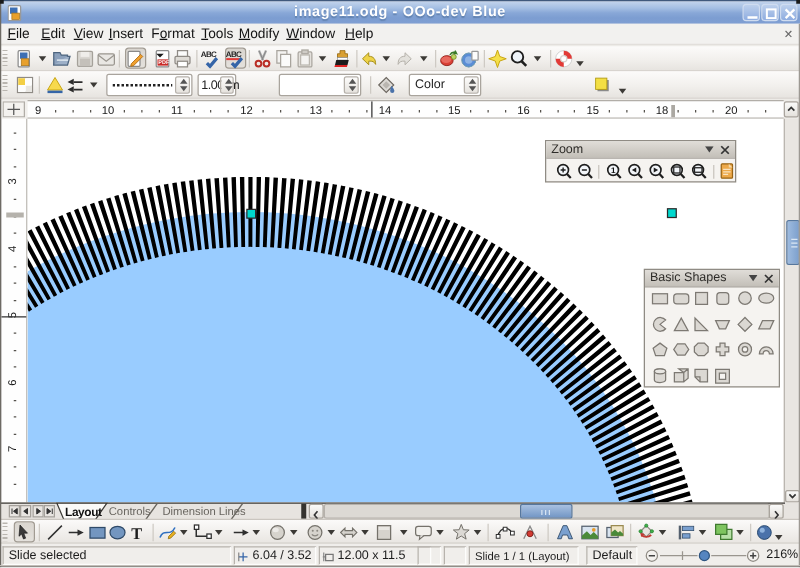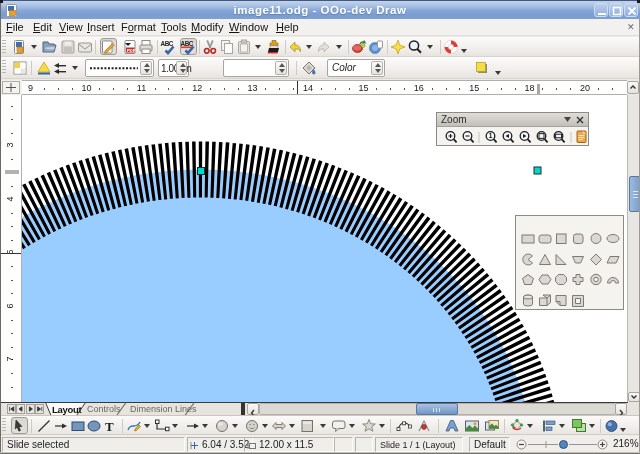--- a/index.html
+++ b/index.html
@@ -48,21 +48,21 @@
 .sfield{position:absolute;top:2px;height:15px;border:1px solid #b7b3ad;border-bottom-color:#fdfdfc;border-right-color:#fdfdfc;padding:1px 4px;white-space:nowrap;overflow:hidden;}
 </style></head>
 <body>
 <div id="w">
 <div id="title">
  <svg class="abs" style="left:6px;top:3px" width="12" height="13" viewBox="0 0 12 13">
         <rect x="0.5" y="0.5" width="10" height="12" rx="1" fill="#fdfdfd" stroke="#999"></rect>
         <rect x="2" y="2" width="6" height="5" fill="#3d6fb4"></rect>
         <rect x="3.5" y="6.5" width="6" height="5" fill="#e8a02c" stroke="#a8741a" stroke-width="0.6"></rect>
       </svg>
- <div class="txt">image11.odg - OOo-dev Draw</div>
+ <div class="txt">image11.odg - OOo-dev Blue</div>
  <div class="tbtn" style="left:594px;">
         <svg width="12" height="12">
           <rect x="2" y="8" width="8" height="2" fill="#fff"></rect>
         </svg>
       </div>
  <div class="tbtn" style="left:609px;">
         <svg width="12" height="12">
           <rect x="2.5" y="2.5" width="7" height="7" fill="none" stroke="#fff" stroke-width="1.6"></rect>
         </svg>
       </div>
@@ -228,21 +228,21 @@
       <div class="combo" style="left:158px;top:2px;width:31px;padding:3px 0 0 2px;font-size:10px;letter-spacing:-0.4px">1.00cm<div class="spin" style="width:11px"></div></div>
       <div class="combo" style="left:223px;top:2px;width:66px;">
         <div class="spin"></div>
       </div>
       <div class="sep" style="left:296px;top:4px"></div>
       <svg class="abs" style="left:301px;top:3px" width="16" height="16" viewBox="0 0 16 16">
         <path d="M2 8 L8 2 L14 8 L8 14 Z" fill="#dcd9d4" stroke="#6b665f" stroke-width="0.9"></path>
         <path d="M5 8 L8 5 L11 8 L8 11 Z" fill="#bab6b0"></path>
         <path d="M12.2 8.5 C12.2 8.5 14.5 11.2 14.5 12.8 A1.7 1.7 0 0 1 11.1 12.8 C11.1 11.2 12.2 8.5 12.2 8.5 Z" fill="#4a72aa"></path>
       </svg>
-      <div class="combo" style="left:327px;top:2px;width:58px;padding:2px 0 11px 4px;font-style:italic;">Color<div class="spin"></div></div>
+      <div class="combo" style="left:327px;top:2px;width:58px;padding:2px 0 11px 4px;">Color<div class="spin"></div></div>
       <svg class="abs" style="left:474px;top:3px" width="16" height="16" viewBox="0 0 16 16">
         <rect x="4" y="4" width="9" height="9" fill="#8a8a8a"></rect>
         <rect x="2.5" y="2.5" width="9" height="9" fill="#f3df44" stroke="#b29a10" stroke-width="0.7"></rect>
       </svg>
       <div class="drop" style="left:495px;top:14px"></div>
     </div>
 <div id="corner">
       <svg class="abs" style="left:2px;top:1px" width="18" height="13">
         <rect x="0.5" y="0.5" width="17" height="12" fill="#f4f2ef" stroke="#b1ada7"></rect>
         <path d="M4 6.5 L14 6.5 M9 2 L9 11" stroke="#555" stroke-width="1"></path>
@@ -375,20 +375,25 @@
         <g transform="translate(135,0)">
           <rect x="1" y="1" width="9" height="11.5" rx="0.8" fill="#eda94a" stroke="#9a6516"></rect>
           <path d="M7 1 L10 4 L7 4 Z" fill="#f6d9a8"></path>
           <rect x="2.5" y="5" width="6" height="1" fill="#f8e3c0"></rect>
           <rect x="2.5" y="7" width="6" height="1" fill="#f8e3c0"></rect>
           <rect x="2.5" y="9" width="4" height="1" fill="#f8e3c0"></rect>
         </g>
       </svg>
     </div>
 <div class="panel" style="left:515px;top:215px;width:109px;height:95px;">
+      <div class="ptitle">Basic Shapes<svg class="abs" style="right:17px;top:4px" width="7" height="6">
+          <path d="M0 0 L7 0 L3.5 5 Z" fill="#444"></path>
+        </svg><svg class="abs" style="right:4px;top:3px" width="8" height="8">
+          <path d="M1 1 L7 7 M7 1 L1 7" stroke="#333" stroke-width="1.4"></path>
+        </svg></div>
       <svg class="abs" style="left:4px;top:15px" width="16" height="15" viewBox="0 0 16 15">
         <rect x="2" y="4" width="12" height="8" fill="#dbd8d3" stroke="#7d7973" stroke-width="1"></rect>
       </svg>
       <svg class="abs" style="left:21px;top:15px" width="16" height="15" viewBox="0 0 16 15">
         <rect x="2" y="4" width="12" height="8" rx="2.5" fill="#dbd8d3" stroke="#7d7973" stroke-width="1"></rect>
       </svg>
       <svg class="abs" style="left:37px;top:15px" width="16" height="15" viewBox="0 0 16 15">
         <rect x="3.5" y="3" width="9.5" height="9.5" fill="#dbd8d3" stroke="#7d7973" stroke-width="1"></rect>
       </svg>
       <svg class="abs" style="left:54px;top:15px" width="16" height="15" viewBox="0 0 16 15">
@@ -632,21 +637,21 @@
       </svg>
       <div class="drop" style="left:620px;top:12px"></div>
     </div>
 <div id="status">
  <div class="sfield" style="left:2px;width:183px;">Slide selected</div>
  <div class="sfield" style="left:187px;width:66px;padding-left:14px">
    <svg class="abs" style="left:2px;top:3px" width="10" height="9">
           <path d="M1 4.5 L8 4.5 M4.5 1 L4.5 8" stroke="#3565a8" stroke-width="1"></path>
           <path d="M1 1 L1 8" stroke="#888" stroke-width="1"></path>
         </svg>6.04 / 3.52</div>
- <div class="sfield" style="left:244px;width:90px;padding-left:14px">
+ <div class="sfield" style="left:255px;width:90px;padding-left:14px">
    <svg class="abs" style="left:2px;top:3px" width="10" height="9">
           <rect x="2.5" y="2.5" width="6" height="5" fill="none" stroke="#777"></rect>
           <path d="M1 1 L1 8 M0 4.5 L2 4.5" stroke="#888"></path>
         </svg>12.00 x 11.5</div>
  <div class="sfield" style="left:334px;width:19px;"></div>
  <div class="sfield" style="left:355px;width:18px;"></div>
  <div class="sfield" style="left:375px;width:88px;font-size:9px;padding-top:2px">Slide 1 / 1 (Layout)</div>
  <div class="sfield" style="left:469px;width:41px;">Default</div>
  <svg class="abs" style="left:516px;top:4px" width="92" height="11" viewBox="0 0 92 11">
    <circle cx="5.5" cy="5.5" r="4.5" fill="#f4f2ef" stroke="#8f8b84"></circle>

